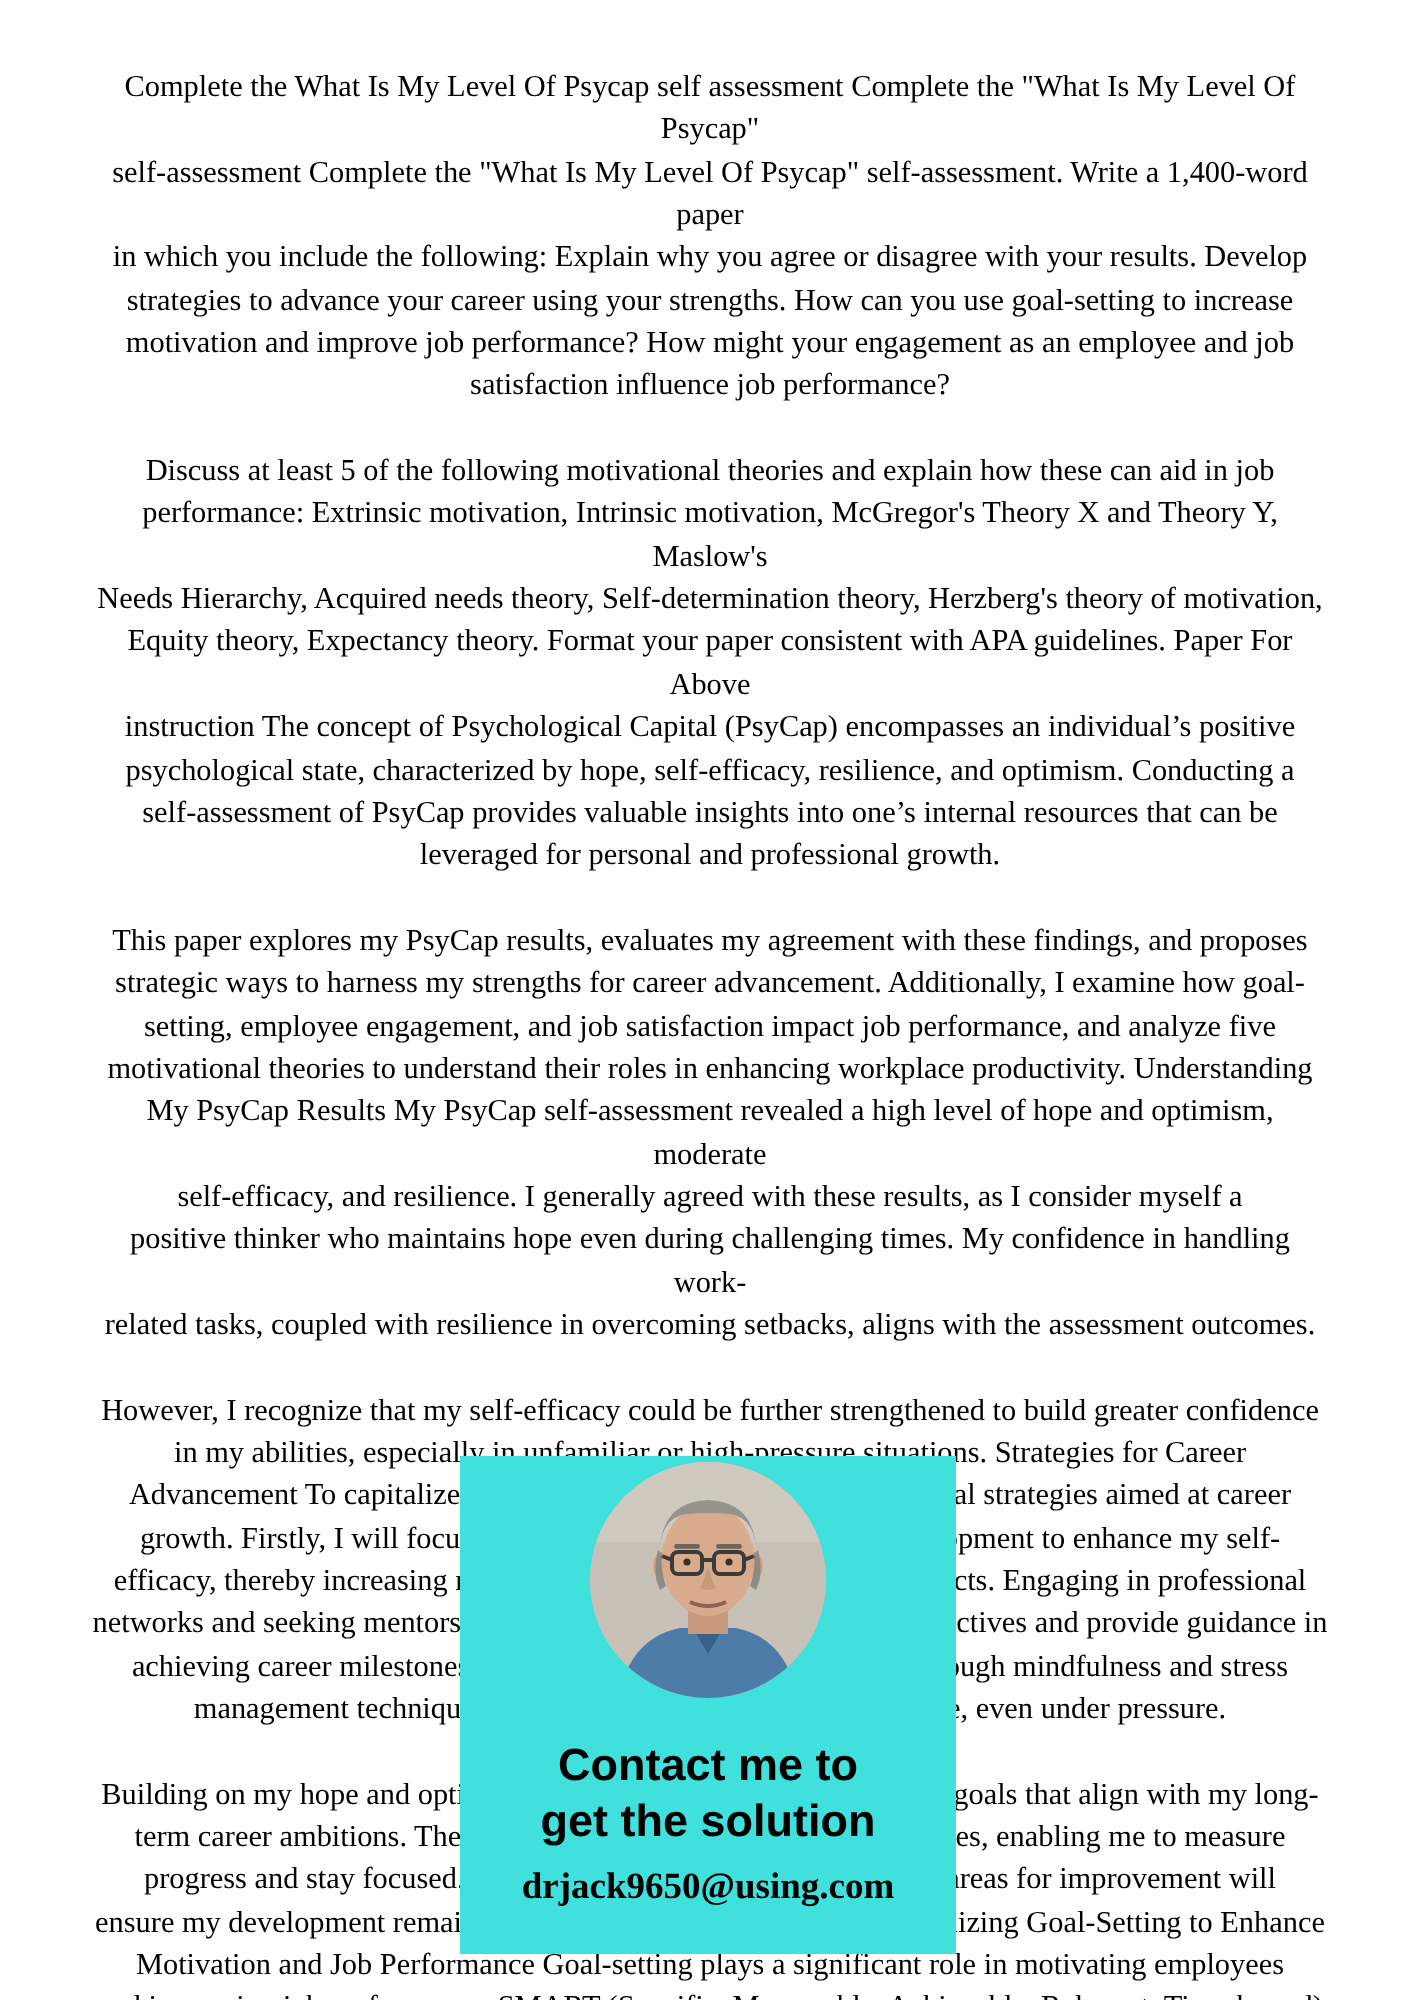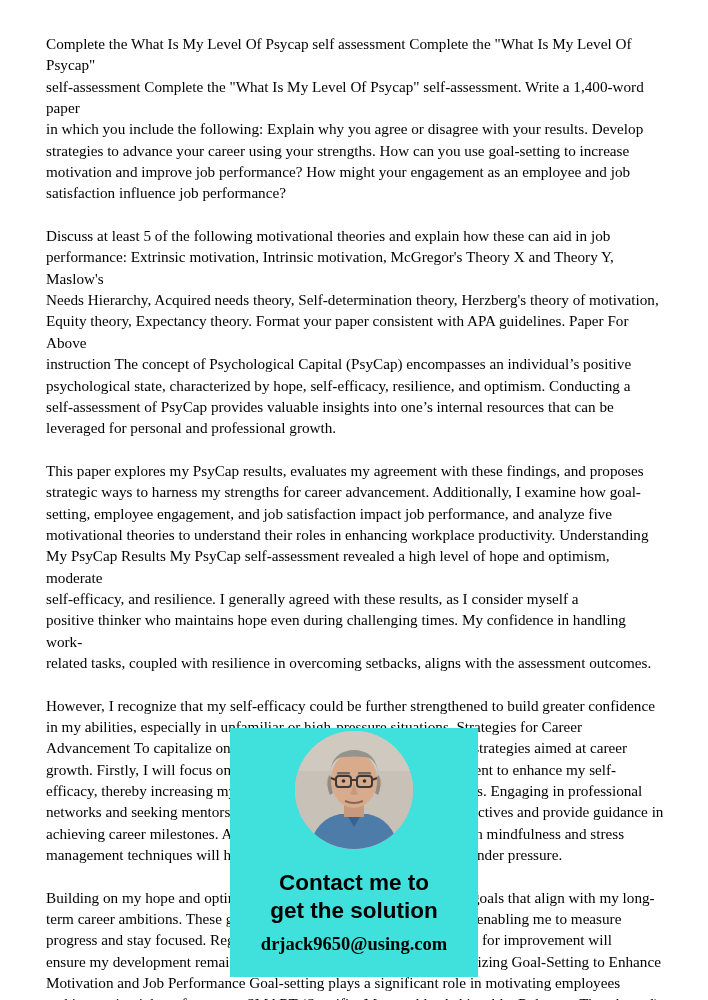--- a/index.html
+++ b/index.html
@@ -20,20 +20,21 @@
     position: absolute;
     left: 46px;
     top: 33px;
     width: 618px;
     font-size: 15.2px;
     line-height: 21.35px;
   }
   .para {
     white-space: pre-line;
     margin: 0 0 21.35px 0;
+    text-align: center;
   }
   .promo {
     position: absolute;
     left: 230px;
     top: 728px;
     width: 248px;
     height: 249px;
     background: #40e0dc;
     text-align: center;
     box-sizing: border-box;

